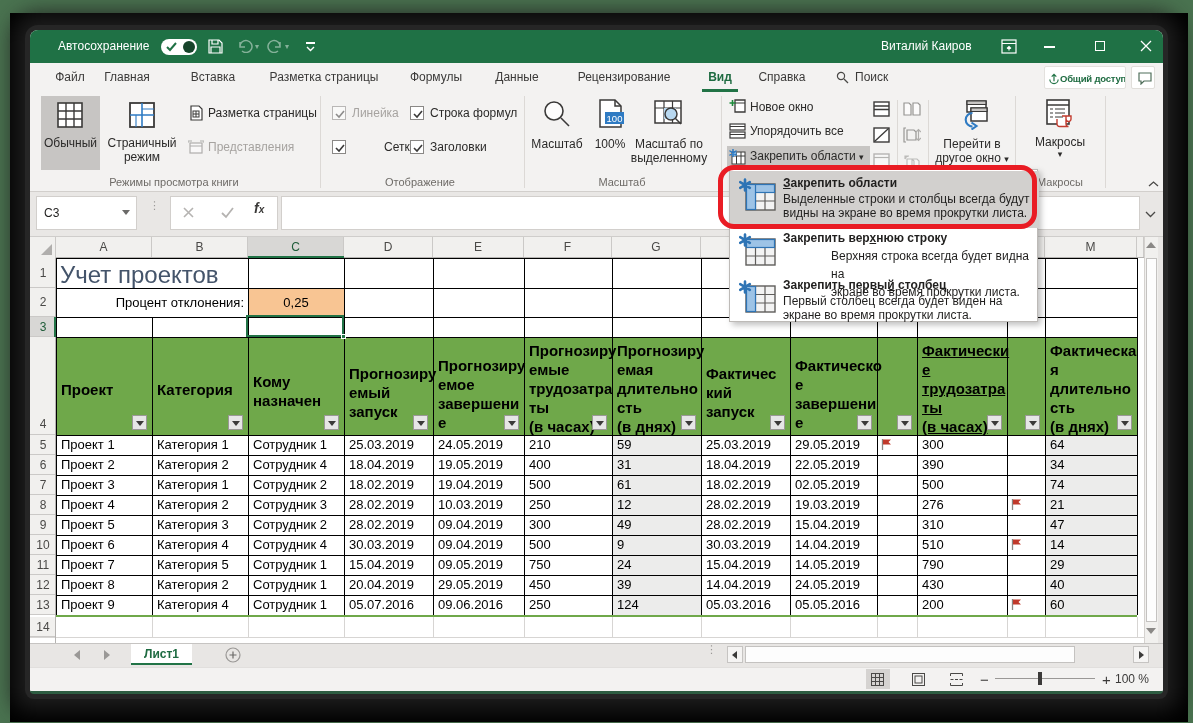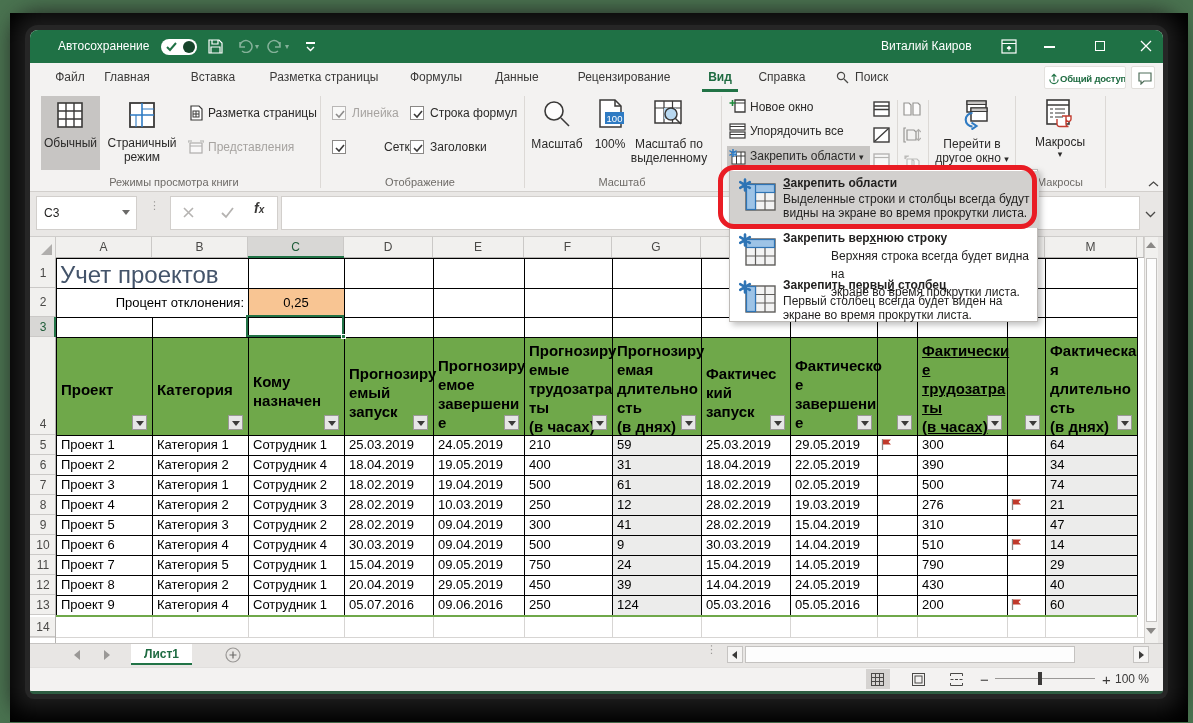--- a/index.html
+++ b/index.html
@@ -430,21 +430,21 @@
 <div class="cellt" style="left:499px;top:467px;width:80px;height:17px;">250</div>
 <div class="cellt" style="left:499px;top:487px;width:80px;height:17px;">300</div>
 <div class="cellt" style="left:499px;top:507px;width:80px;height:17px;">500</div>
 <div class="cellt" style="left:499px;top:527px;width:80px;height:17px;">750</div>
 <div class="cellt" style="left:499px;top:547px;width:80px;height:17px;">450</div>
 <div class="cellt" style="left:499px;top:567px;width:80px;height:17px;">250</div>
 <div class="cellt" style="left:587px;top:407px;width:81px;height:17px;">59</div>
 <div class="cellt" style="left:587px;top:427px;width:81px;height:17px;">31</div>
 <div class="cellt" style="left:587px;top:447px;width:81px;height:17px;">61</div>
 <div class="cellt" style="left:587px;top:467px;width:81px;height:17px;">12</div>
-<div class="cellt" style="left:587px;top:487px;width:81px;height:17px;">41</div>
+<div class="cellt" style="left:587px;top:487px;width:81px;height:17px;">49</div>
 <div class="cellt" style="left:587px;top:507px;width:81px;height:17px;">9</div>
 <div class="cellt" style="left:587px;top:527px;width:81px;height:17px;">24</div>
 <div class="cellt" style="left:587px;top:547px;width:81px;height:17px;">39</div>
 <div class="cellt" style="left:587px;top:567px;width:81px;height:17px;">124</div>
 <div class="cellt" style="left:676px;top:407px;width:81px;height:17px;">25.03.2019</div>
 <div class="cellt" style="left:676px;top:427px;width:81px;height:17px;">18.04.2019</div>
 <div class="cellt" style="left:676px;top:447px;width:81px;height:17px;">18.02.2019</div>
 <div class="cellt" style="left:676px;top:467px;width:81px;height:17px;">28.02.2019</div>
 <div class="cellt" style="left:676px;top:487px;width:81px;height:17px;">28.02.2019</div>
 <div class="cellt" style="left:676px;top:507px;width:81px;height:17px;">30.03.2019</div>

